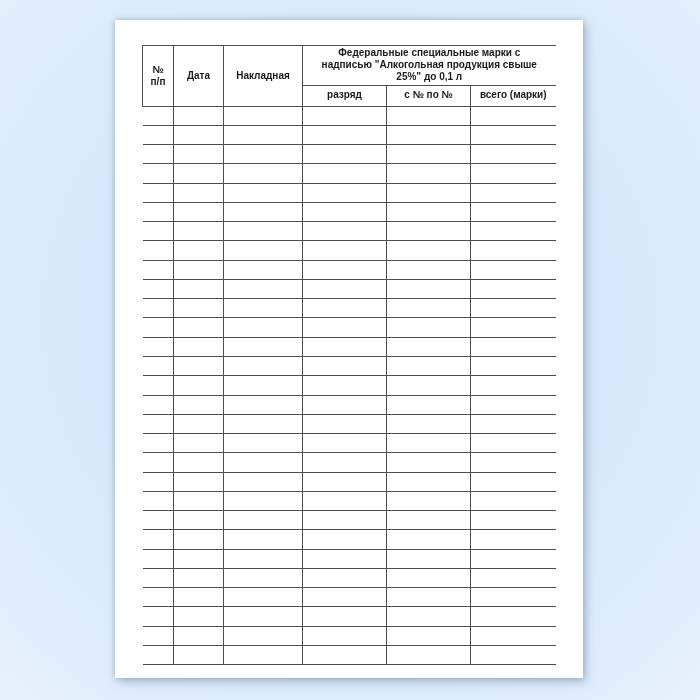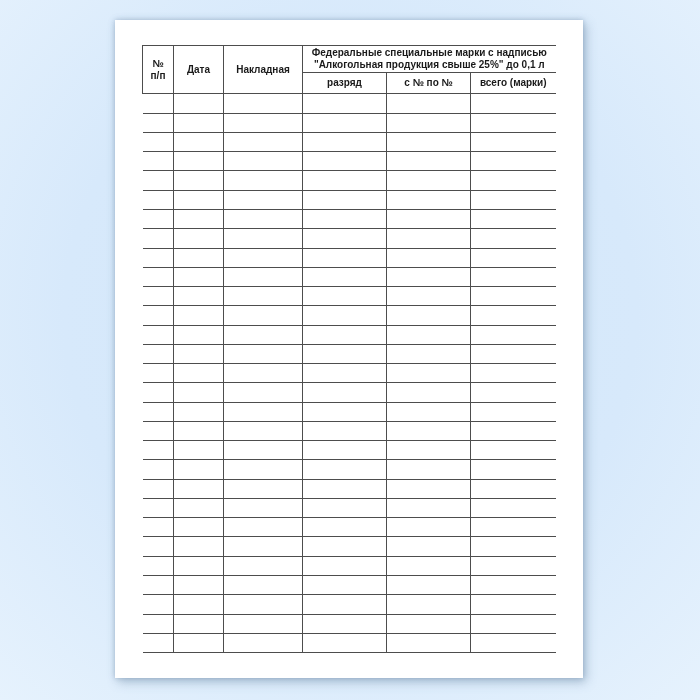--- a/index.html
+++ b/index.html
@@ -46,21 +46,21 @@
     padding: 1px 3px;
   }
   
   .register th.no-right { border-right: 0; }
   .register tbody td:first-child { border-left: 0; }
   .register tbody td:last-child  { border-right: 0; }
   .register thead tr.group-row   { height: 25px; }
   .register thead tr.sub-row     { height: 21px; }
   .register tbody tr { height: 19.28px; }
   th.th-num { white-space: pre-line; }
-  th.group  { padding: 1px 0; }
+  th.group  { padding: 1px 12px; }
 </style>
 </head>
 <body>
 
 <div class="canvas">
   <div class="page">
     <table class="register">
       <colgroup>
         <col style="width:31px">
         <col style="width:50px">

